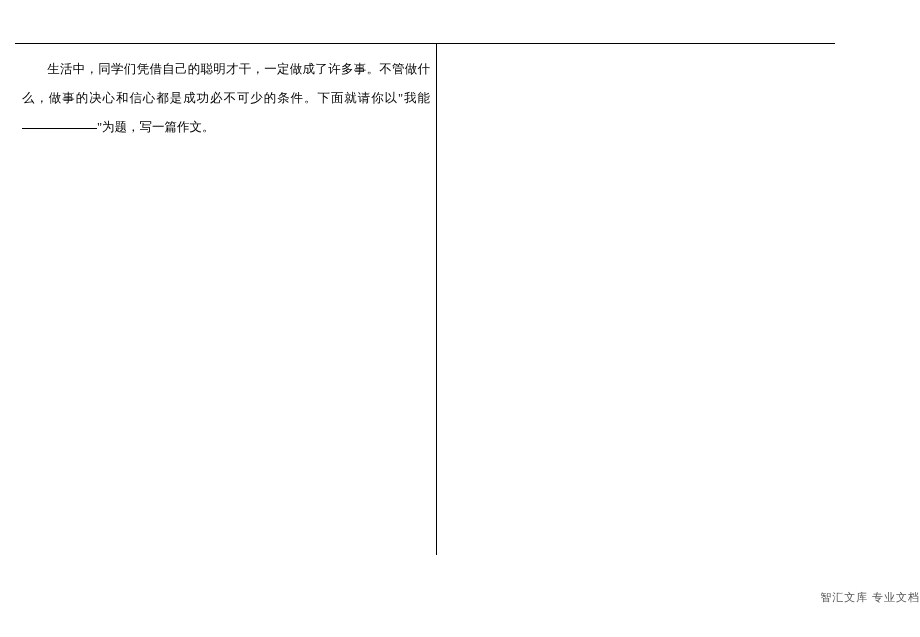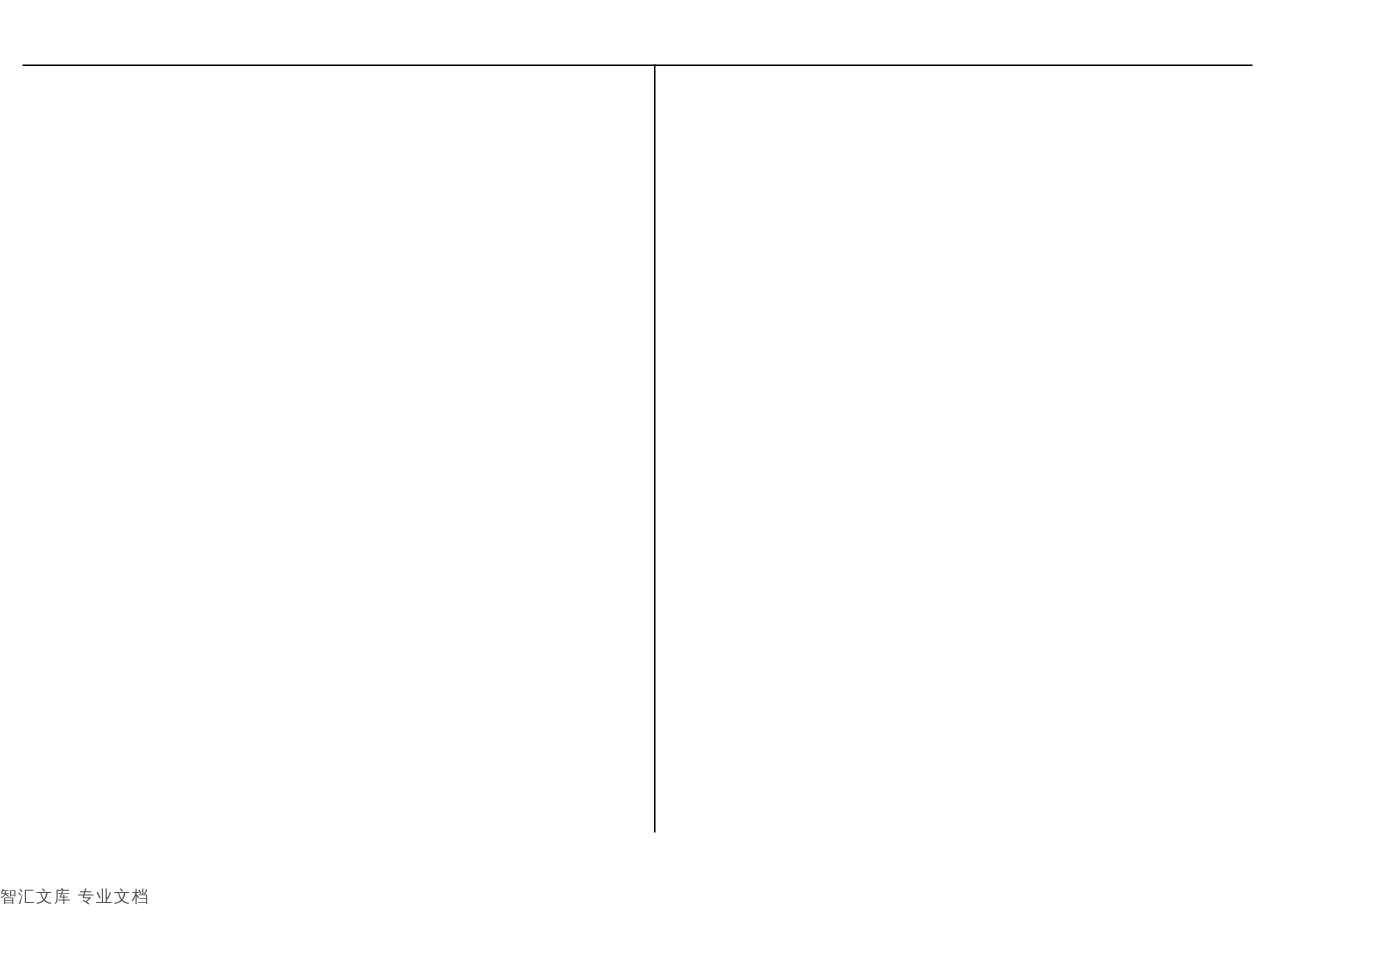--- a/index.html
+++ b/index.html
@@ -56,30 +56,33 @@
       height: 1em;
       vertical-align: baseline;
       position: relative;
       top: -2px;
     }
     .footer {
       position: absolute;
       bottom: 32px;
       left: 0;
       right: 0;
-      text-align: left;
+      text-align: right;
       font-size: 11px;
       color: #555;
       letter-spacing: 1px;
     }
   </style>
 </head>
 <body>
 
 <div class="page-container">
   <div class="top-rule"></div>
   <div class="vertical-divider"></div>
 
+  <div class="content-left">
+    <span class="indent"></span><span>生活中，同学们凭借自己的聪明才干，一定做成了许多事。不管做什么，做事的决心和信心都是成功必不可少的条件。下面就请你以"我能</span><span class="blank-line"></span><span>"为题，写一篇作文。</span>
+  </div>
 
   <div class="footer">
     <span>智汇文库  专业文档</span>
   </div>
 </div>
 
 </body></html>

